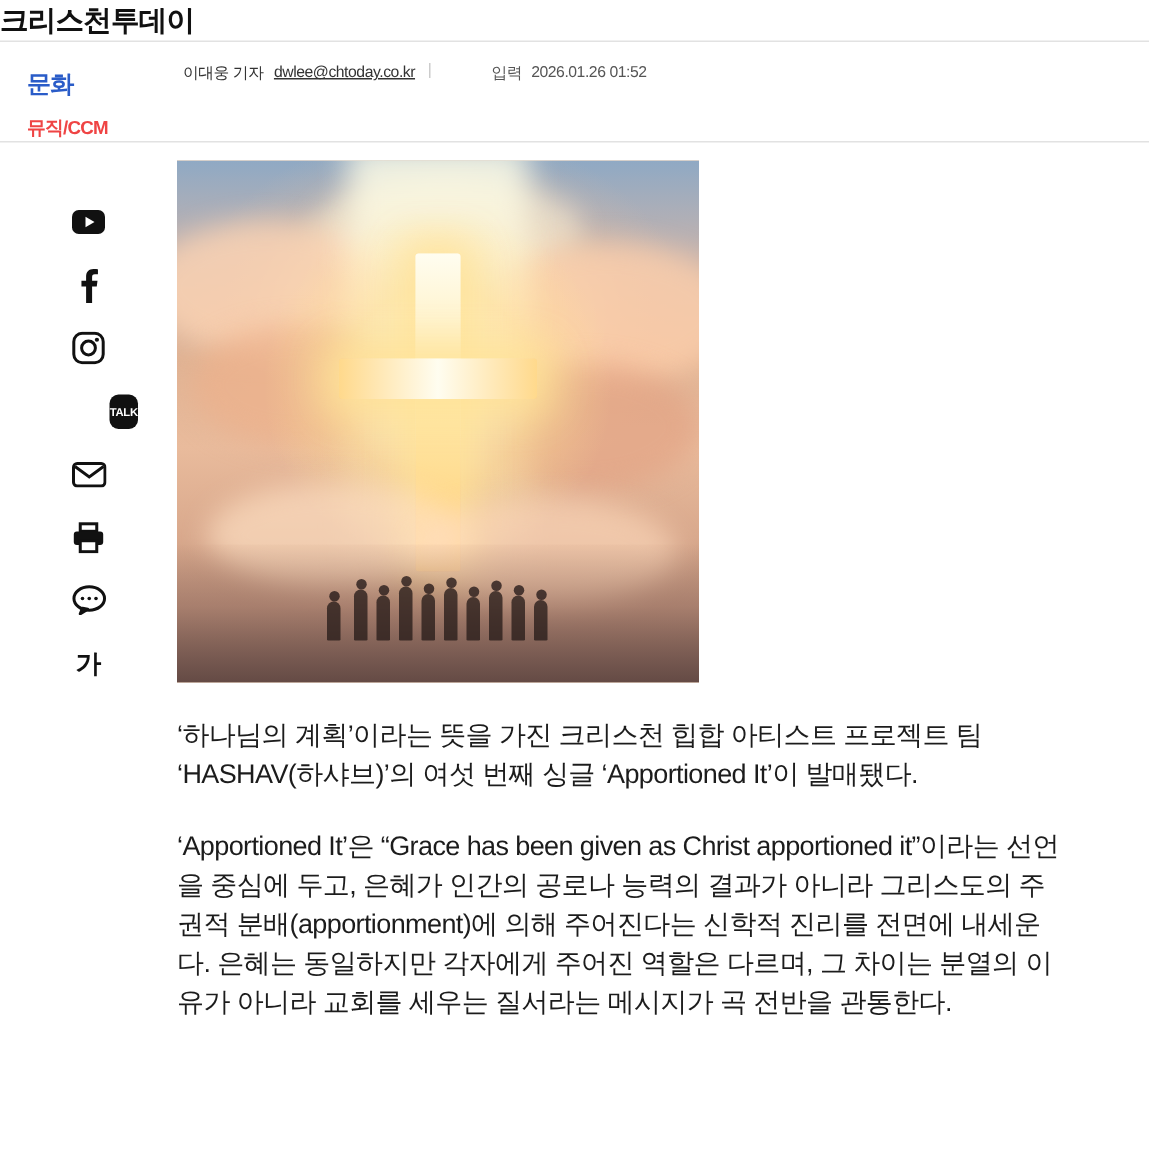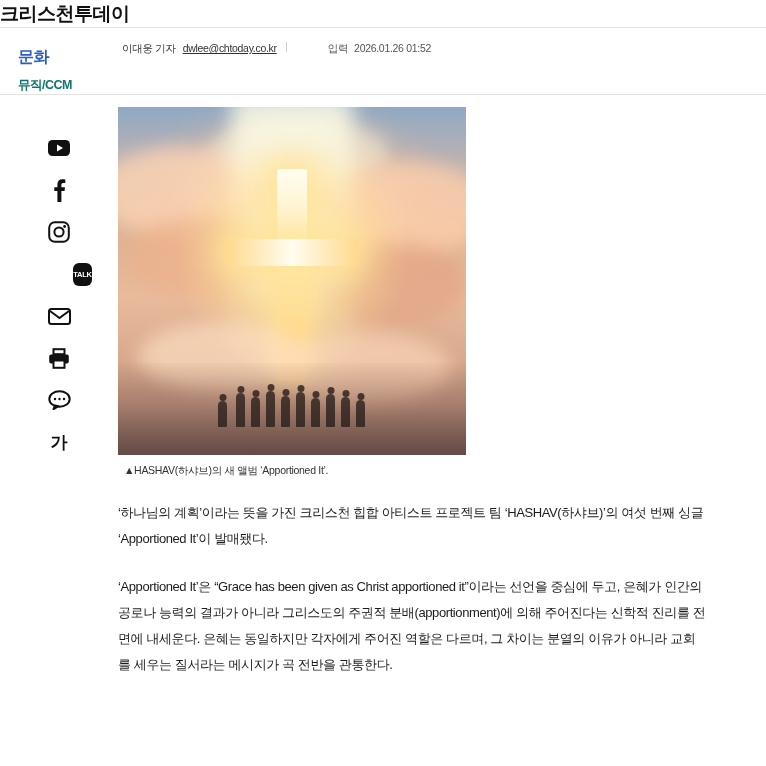--- a/index.html
+++ b/index.html
@@ -45,21 +45,21 @@
     padding-top: 4px;
   }
   .cat-main {
     color: #2a5cc8;
     font-weight: bold;
     font-size: 16px;
     letter-spacing: -0.5px;
     line-height: 22px;
   }
   .cat-sub {
-    color: #0f766e;
+    color: #ef4444;
     font-weight: bold;
     font-size: 12.5px;
     letter-spacing: -0.5px;
     margin-top: 8px;
     line-height: 18px;
   }
   .head-col {
     flex: 1 1 auto;
     padding-left: 4px;
   }
@@ -241,21 +241,21 @@
     font-size: 10.5px;
     color: #333;
     letter-spacing: -0.3px;
     padding: 9px 0 0 6px;
   }
 
   
   .article { padding-top: 22px; }
   .article p {
     margin: 0 0 22px 0;
-    font-size: 13px;
+    font-size: 18px;
     line-height: 26px;
     letter-spacing: -0.4px;
     color: #1c1c1c;
   }
 </style>
 </head>
 <body>
 
 <div class="page">
 
@@ -360,21 +360,20 @@
             <div class="fig" style="left:148px;height:36px;"></div>
             <div class="fig" style="left:163px;height:31px;"></div>
             <div class="fig" style="left:178px;height:35px;"></div>
             <div class="fig" style="left:193px;height:29px;"></div>
             <div class="fig" style="left:208px;height:33px;"></div>
             <div class="fig" style="left:223px;height:30px;"></div>
             <div class="fig" style="left:238px;height:27px;"></div>
             <div class="fig" style="left:100px;height:26px;"></div>
           </div>
         </div>
-        <figcaption class="caption">▲HASHAV(하샤브)의 새 앨범 ‘Apportioned It’.</figcaption>
       </figure>
 
       <div class="article">
         <p>‘하나님의 계획’이라는 뜻을 가진 크리스천 힙합 아티스트 프로젝트 팀 ‘HASHAV(하샤브)’의 여섯 번째 싱글 ‘Apportioned It’이 발매됐다.</p>
         <p>‘Apportioned It’은 “Grace has been given as Christ apportioned it”이라는 선언을 중심에 두고, 은혜가 인간의 공로나 능력의 결과가 아니라 그리스도의 주권적 분배(apportionment)에 의해 주어진다는 신학적 진리를 전면에 내세운다. 은혜는 동일하지만 각자에게 주어진 역할은 다르며, 그 차이는 분열의 이유가 아니라 교회를 세우는 질서라는 메시지가 곡 전반을 관통한다.</p>
       </div>
 
     </div>
   </div>
 </div>

